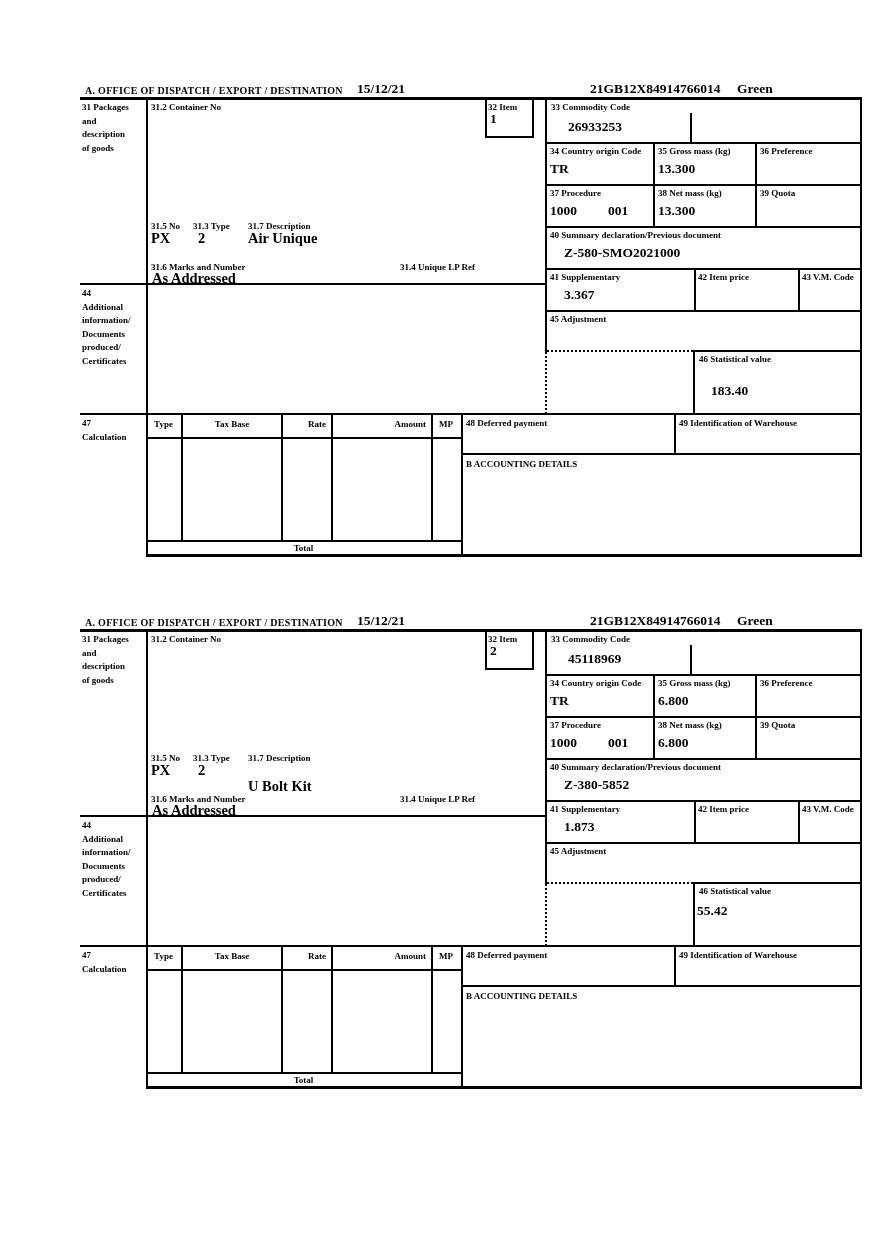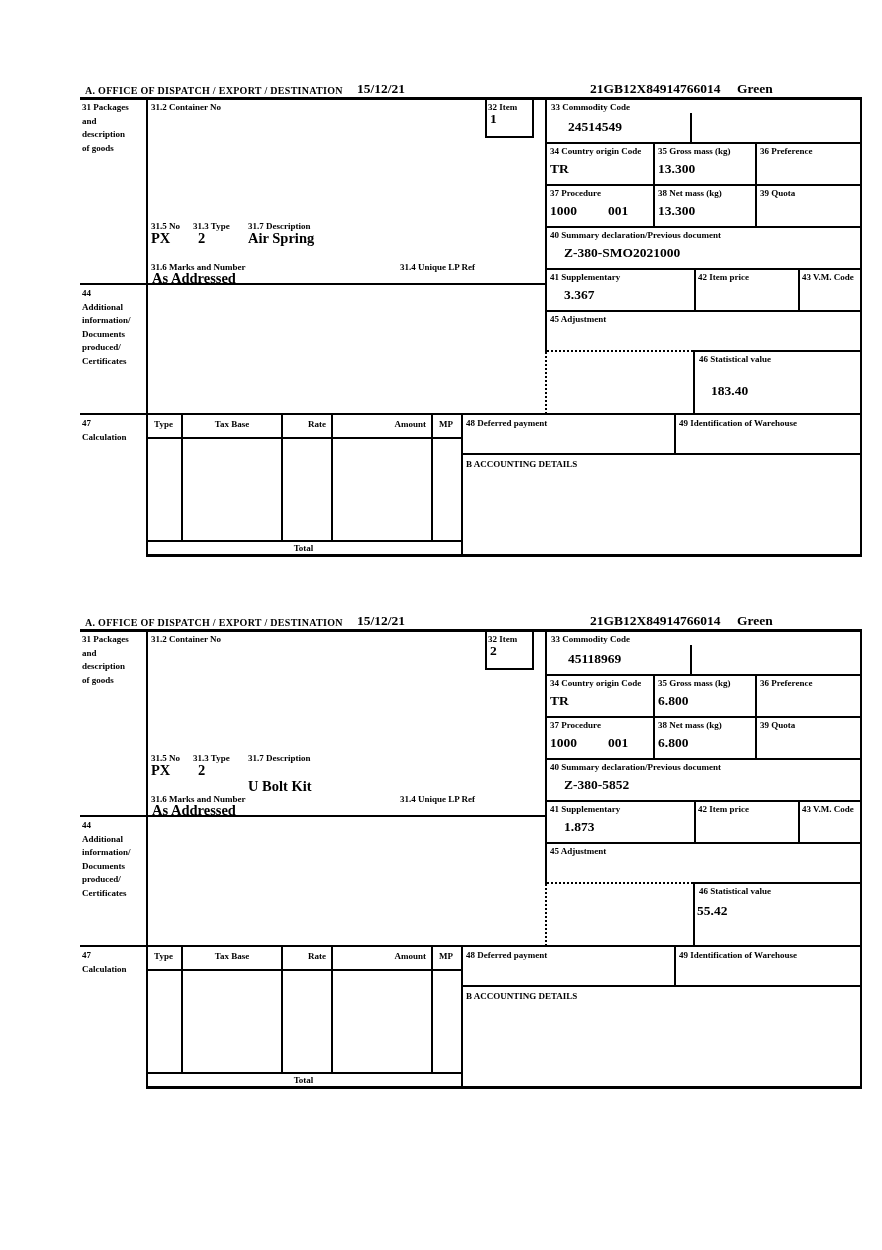--- a/index.html
+++ b/index.html
@@ -99,32 +99,32 @@
   <div class="lbl" style="left:320px;top:180px">31.4 Unique LP Ref</div>
   <div class="lbl" style="left:386px;top:377px">B ACCOUNTING DETAILS</div>
   <div class="lbl ctr" style="left:66px;top:337px;width:35px">Type</div>
   <div class="lbl ctr" style="left:103px;top:337px;width:98px">Tax Base</div>
   <div class="lbl rgt" style="left:203px;top:337px;width:46px">Rate</div>
   <div class="lbl rgt" style="left:253px;top:337px;width:96px">Amount</div>
   <div class="lbl ctr" style="left:351px;top:337px;width:30px">MP</div>
   <div class="lbl ctr" style="left:66px;top:461px;width:315px">Total</div>
 
   <div class="val" style="left:410px;top:30px">1</div>
-  <div class="val" style="left:488px;top:38px">24514549</div>
+  <div class="val" style="left:488px;top:38px">26933253</div>
   <div class="val" style="left:470px;top:80px">TR</div>
   <div class="val" style="left:578px;top:80px">13.300</div>
   <div class="val" style="left:470px;top:122px">1000</div>
   <div class="val" style="left:528px;top:122px">001</div>
   <div class="val" style="left:578px;top:122px">13.300</div>
-  <div class="val" style="left:484px;top:164px">Z-380-SMO2021000</div>
+  <div class="val" style="left:484px;top:164px">Z-580-SMO2021000</div>
   <div class="val" style="left:484px;top:206px">3.367</div>
   <div class="val" style="left:631px;top:302px">183.40</div>
   <div class="val big" style="left:71px;top:149px">PX</div>
   <div class="val big" style="left:118px;top:149px">2</div>
-  <div class="val big" style="left:168px;top:149px">Air Spring</div>
+  <div class="val big" style="left:168px;top:149px">Air Unique</div>
   <div class="val big" style="left:72px;top:189px">As Addressed</div>
 </div>
 
 <div class="section" style="top:613px">
 
   <div class="hdrA" style="left:5px;top:4px">A.  OFFICE OF DISPATCH / EXPORT / DESTINATION</div>
   <div class="val" style="left:277px;top:0px">15/12/21</div>
   <div class="val" style="left:510px;top:0px">21GB12X84914766014</div>
   <div class="val" style="left:657px;top:0px">Green</div>
 

